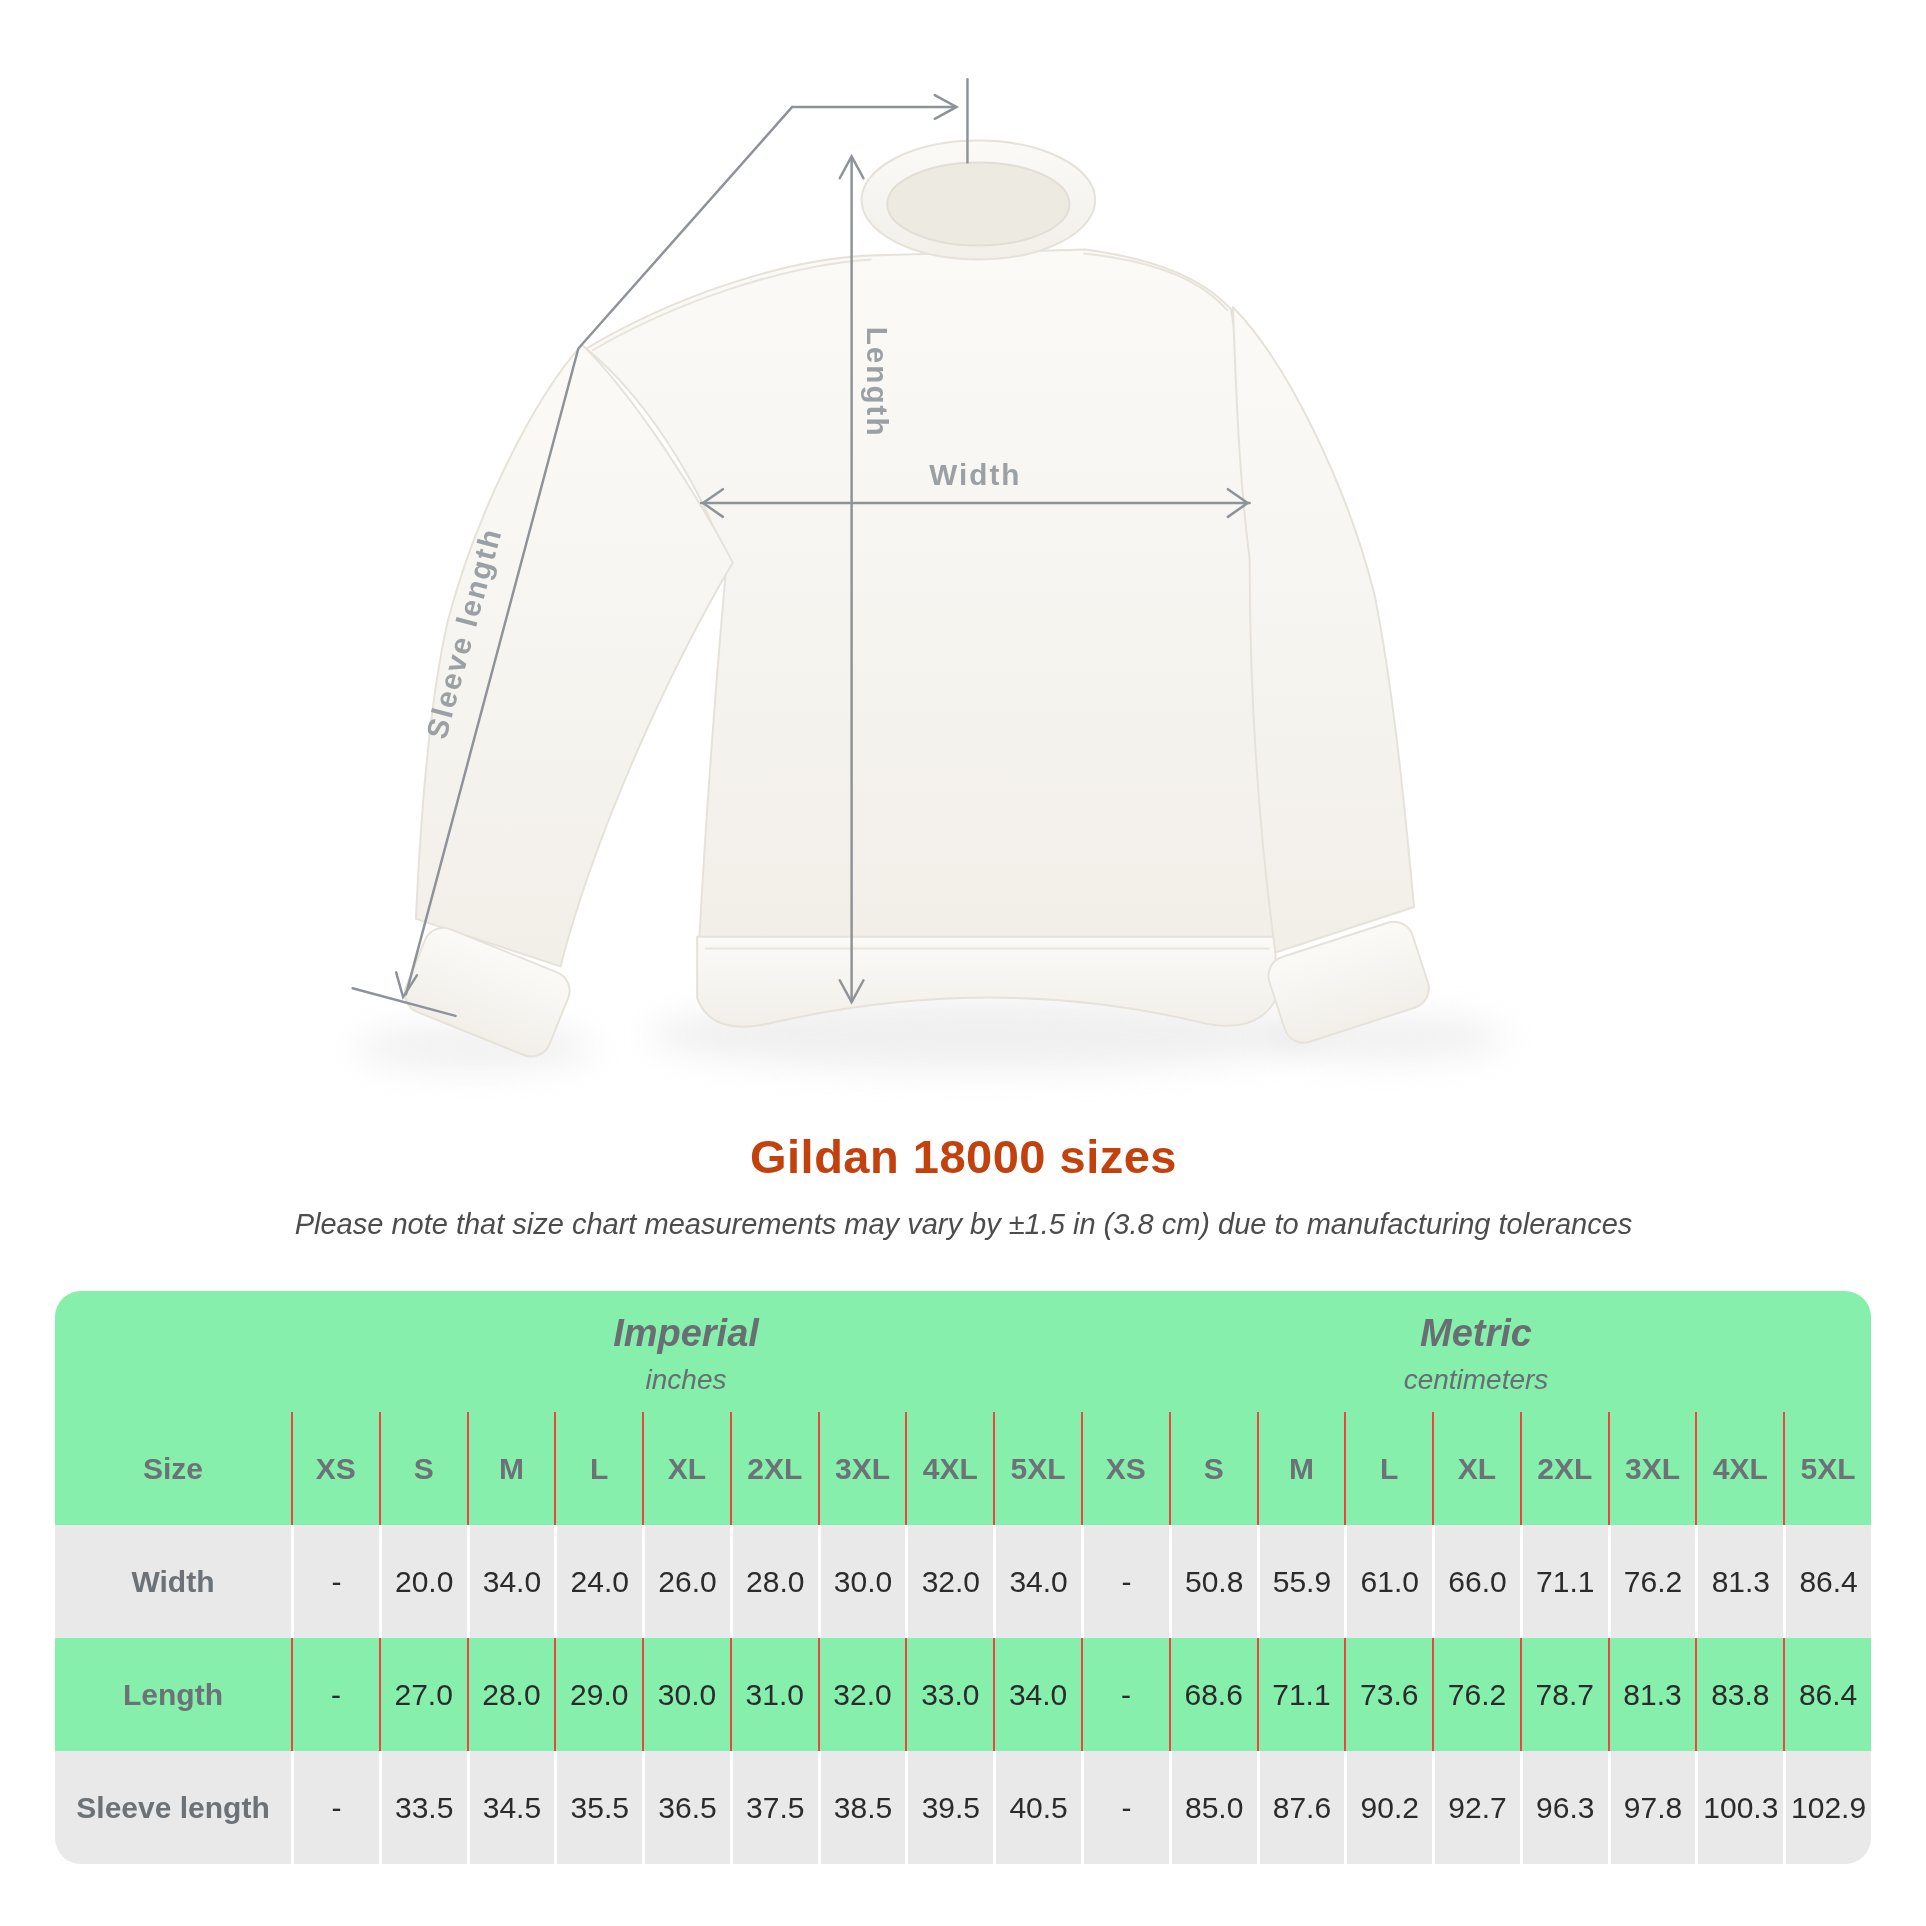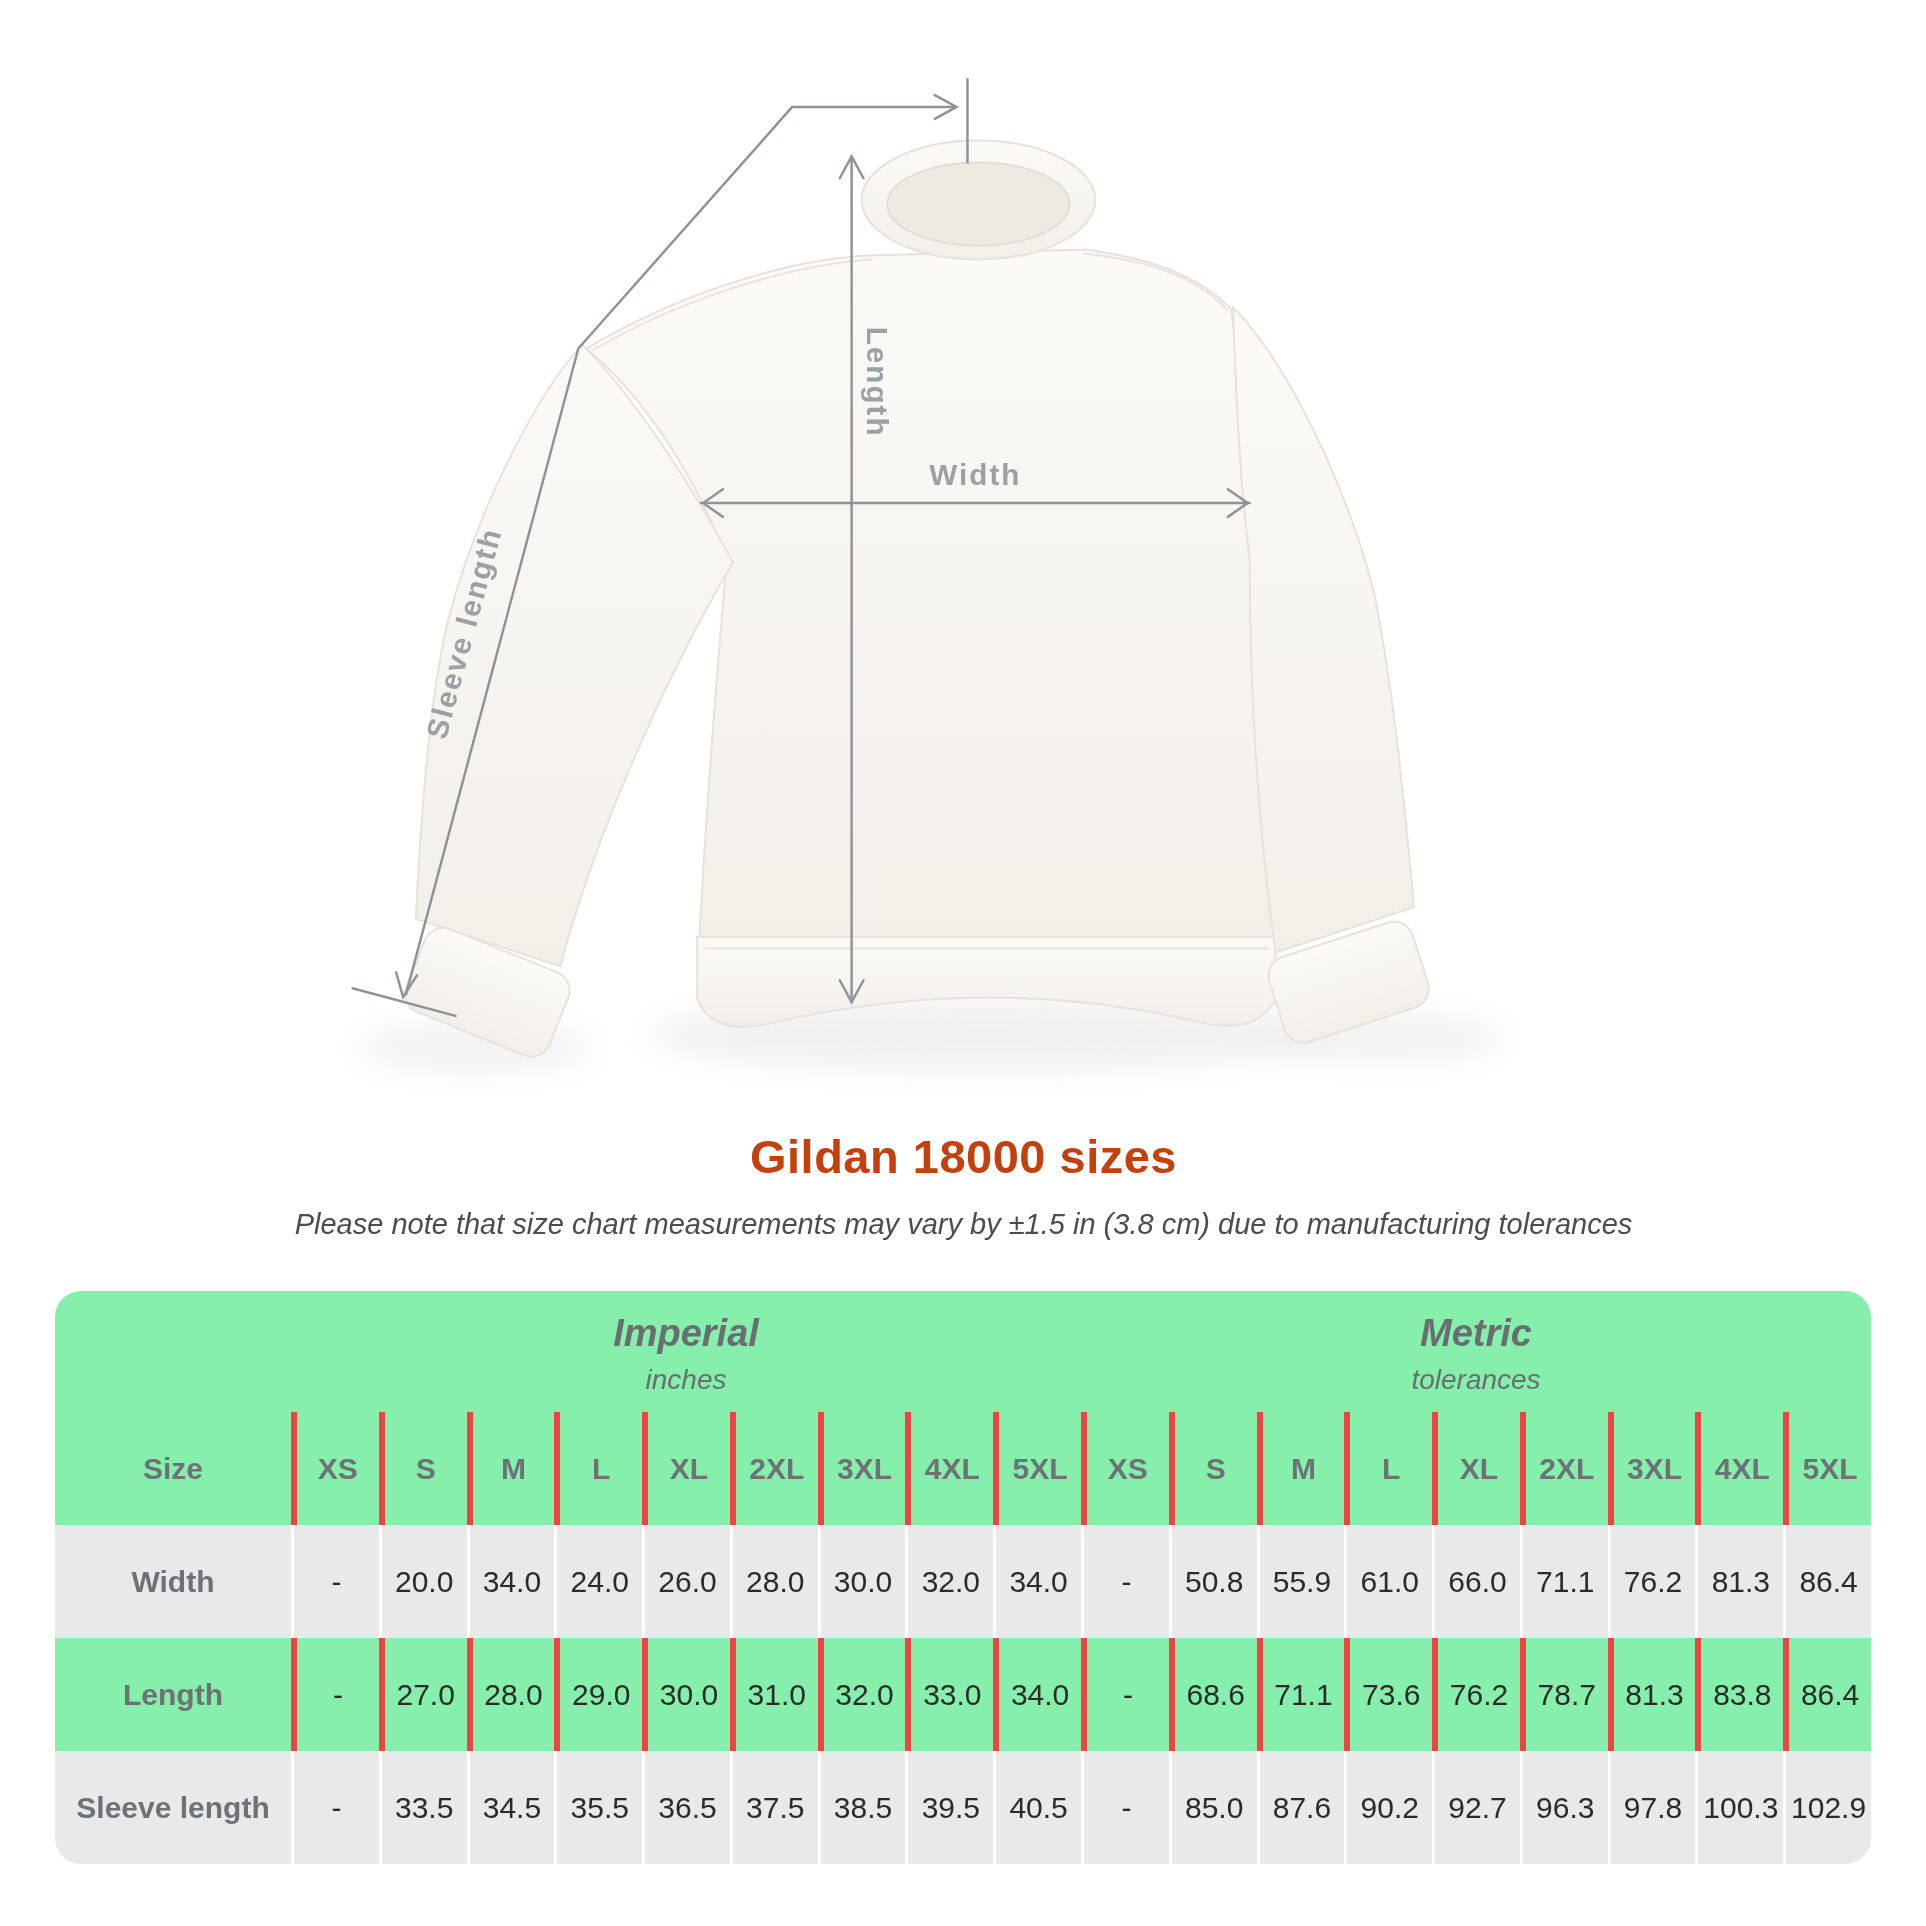--- a/index.html
+++ b/index.html
@@ -45,21 +45,21 @@
   .band-title{font-size:38px;font-weight:bold;font-style:italic;color:#686e72;}
   .band-unit{font-size:28px;font-style:italic;color:#686e72;margin-top:9px;}
 
   .cell{display:flex;align-items:center;justify-content:center;}
   .r-white{background:#86efac;}
   .r-gray{background:#e9e9e9;}
   .hdr{font-size:30px;font-weight:bold;color:#6d7276;}
   .lbl{font-size:30px;font-weight:bold;color:#6d7276;}
   .val{font-size:30px;color:#2b2b2b;}
   .sep.r-gray{border-left:3px solid #ffffff;}
-  .sep.r-white{border-left:6px solid #ef4444;}
+  .sep.r-white{border-left:2px solid #ef4444;}
 </style>
 </head>
 <body>
 
 <div class="page">
 
   <div class="figure">
     <svg viewBox="0 0 1946 1118" width="1927" height="1107">
       <defs>
         <linearGradient id="gBody" x1="0" y1="0" x2="0" y2="1">
@@ -152,21 +152,21 @@
   <p class="page-subtitle">Please note that size chart measurements may vary by ±1.5 in (3.8 cm) due to manufacturing tolerances</p>
 
   <div class="size-table">
     <div class="band-cell band-corner"></div>
     <div class="band-cell band-imperial">
       <div class="band-title">Imperial</div>
       <div class="band-unit">inches</div>
     </div>
     <div class="band-cell band-metric">
       <div class="band-title">Metric</div>
-      <div class="band-unit">tolerances</div>
+      <div class="band-unit">centimeters</div>
     </div>
 
   <div class="cell r-white lbl">Size</div>
       <div class="cell r-white hdr sep">XS</div>
       <div class="cell r-white hdr sep">S</div>
       <div class="cell r-white hdr sep">M</div>
       <div class="cell r-white hdr sep">L</div>
       <div class="cell r-white hdr sep">XL</div>
       <div class="cell r-white hdr sep">2XL</div>
       <div class="cell r-white hdr sep">3XL</div>

